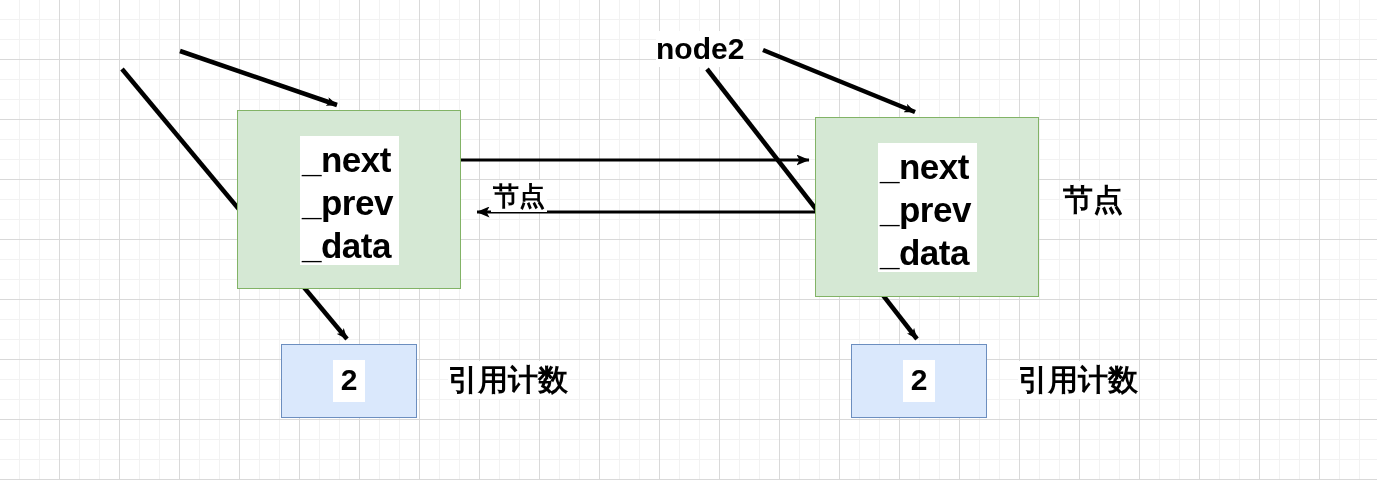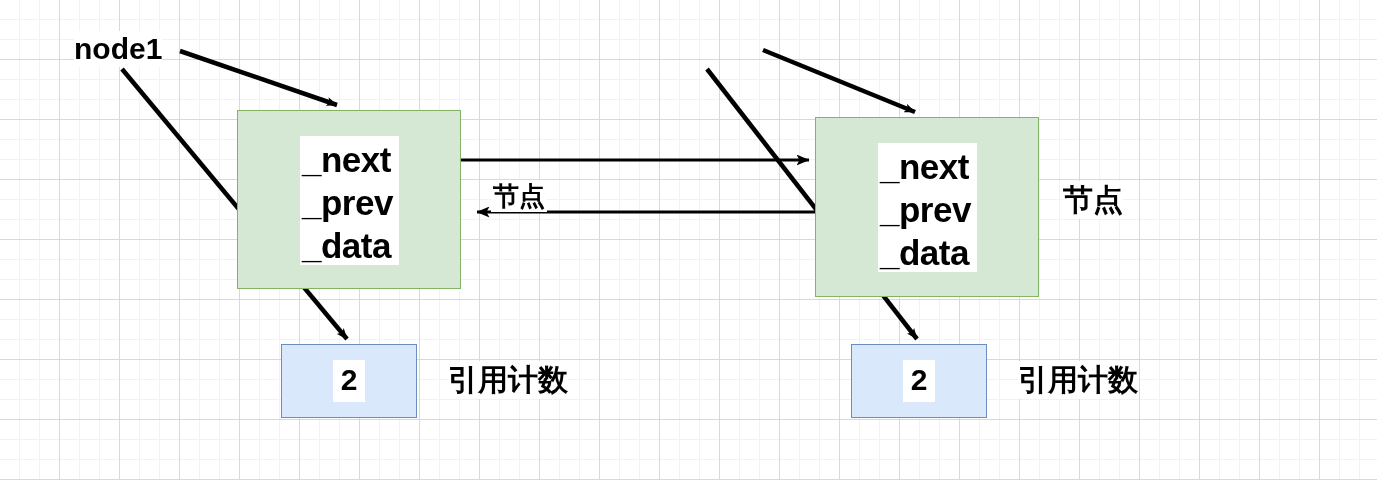--- a/index.html
+++ b/index.html
@@ -137,30 +137,30 @@
   </svg>
 
   <div class="node-box" style="left:237px; top:110px; width:224px; height:179px;"></div>
 
   <div class="fields" style="left:300px; top:136px; width:99px; height:129px;">
     <div>_next</div>
     <div>_prev</div>
     <div>_data</div>
   </div>
 
-  <div class="ptr-label" style="left:74px; top:31px;">node1</div>
 
   <div class="node-box" style="left:815px; top:117px; width:224px; height:180px;"></div>
 
   <div class="fields" style="left:878px; top:143px; width:99px; height:129px;">
     <div>_next</div>
     <div>_prev</div>
     <div>_data</div>
   </div>
 
+  <div class="ptr-label" style="left:656px; top:31px;">node2</div>
 
   <div class="cn-label" style="left:1063px; top:181px;">节点</div>
 
   <div class="edge-label" style="left:491px; top:180px;">节点</div>
 
   <div class="count-box" style="left:281px; top:344px; width:136px; height:74px;"></div>
   <div class="count-value" style="left:333px; top:360px; width:32px; height:42px;">2</div>
   <div class="cn-label" style="left:448px; top:361px;">引用计数</div>
 
   <div class="count-box" style="left:851px; top:344px; width:136px; height:74px;"></div>

